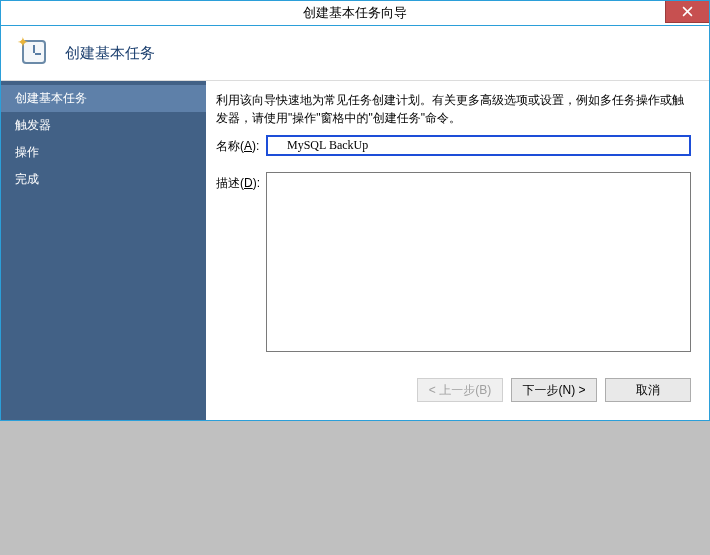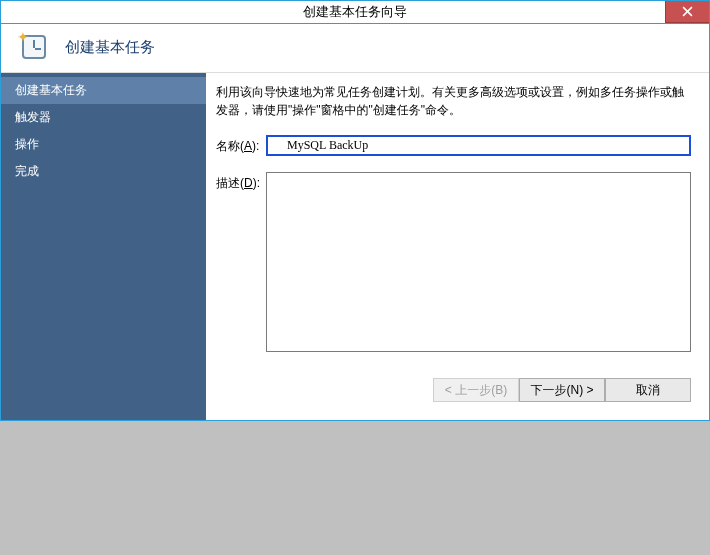--- a/index.html
+++ b/index.html
@@ -91,21 +91,21 @@
     flex: 1;
     padding: 10px 18px 10px 10px;
     position: relative;
     display: flex;
     flex-direction: column;
   }
   .intro {
     font-size: 12px;
     color: #000;
     line-height: 1.5;
-    margin-bottom: 16px;
+    margin-bottom: 8px;
   }
   .form-row {
     display: flex;
     align-items: flex-start;
     margin-bottom: 16px;
   }
   .form-label {
     width: 50px;
     padding-top: 3px;
     font-size: 12px;
@@ -126,21 +126,21 @@
     height: 180px;
     padding: 2px 4px;
     font-size: 12px;
     font-family: inherit;
     resize: none;
   }
   .footer {
     margin-top: auto;
     display: flex;
     justify-content: flex-end;
-    gap: 0;
+    gap: 8px;
     padding-top: 10px;
     padding-bottom: 8px;
   }
   .btn {
     min-width: 86px;
     height: 24px;
     border: 1px solid #adadad;
     background: #e9e9e9;
     font-size: 12px;
     font-family: inherit;

